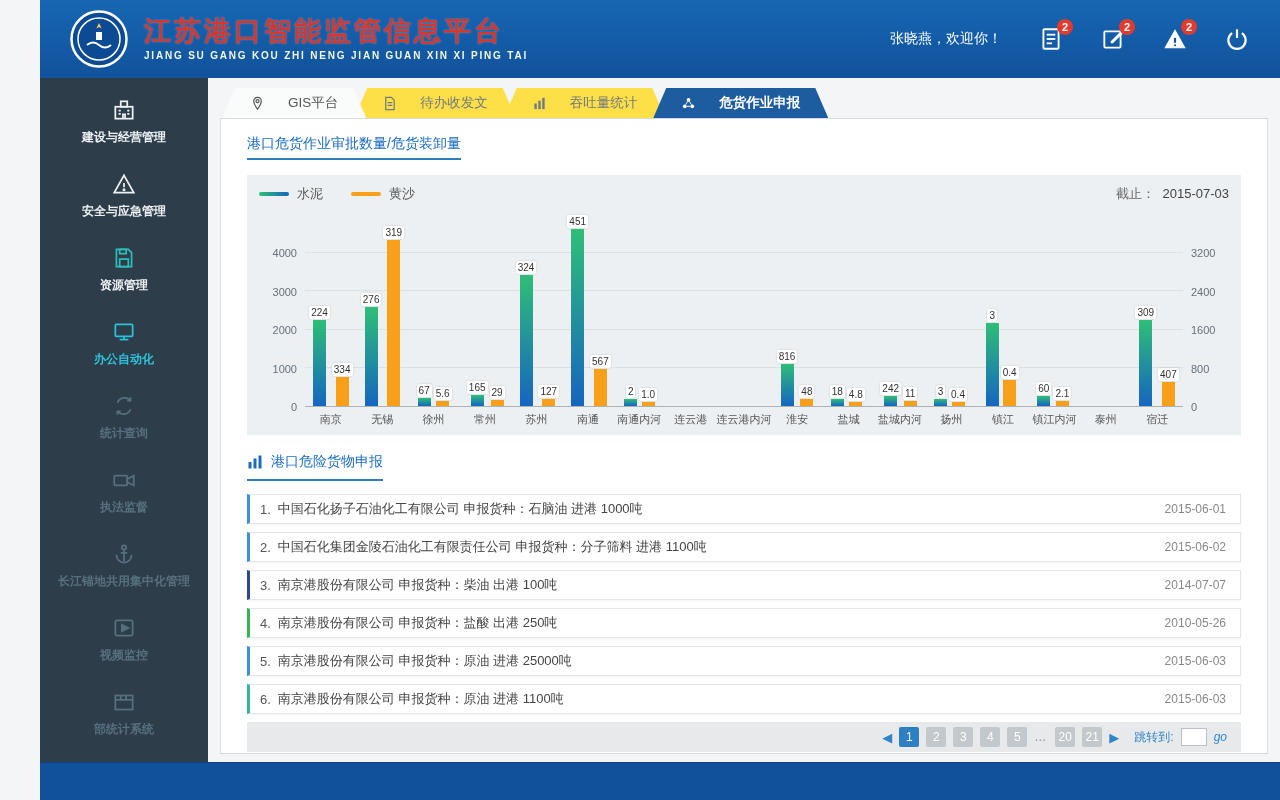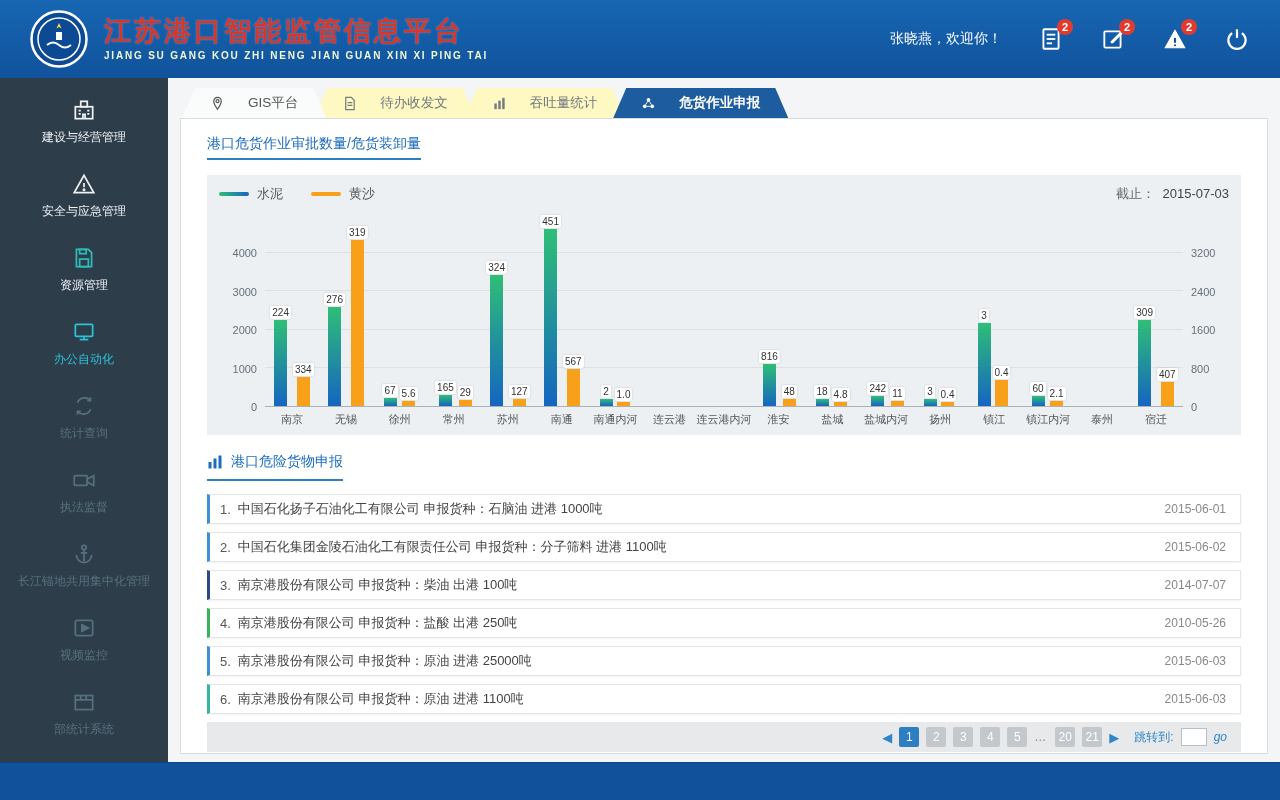--- a/index.html
+++ b/index.html
@@ -1,17 +1,17 @@
 <!DOCTYPE html>
 <html><head>
 <meta charset="utf-8">
 <style>
   * { margin:0; padding:0; box-sizing:border-box; }
   body { font-family:"Liberation Sans","DejaVu Sans",sans-serif; background:#333; }
-  .app { width:1280px; height:800px; display:flex; flex-direction:column; background:#f4f5f6; overflow:hidden; }
+  .app { width:1280px; height:800px; display:flex; flex-direction:column; background:#f4f5f6; overflow:hidden;padding-left:40px; }
 
   
   .topbar { height:78px; flex:0 0 auto; background:linear-gradient(180deg,#1766b2 0%,#11529c 100%);
             display:flex; align-items:center; padding:0 30px; }
   .logo { width:58px; height:58px; flex:0 0 auto; margin-right:16px; }
   .title-block h1 { font-size:27px; color:#d6372c; font-weight:bold; letter-spacing:3px; line-height:1.1;
                     text-shadow:0 0 2px rgba(255,255,255,.35); }
   .subtitle { font-size:10px; color:#f2f6da; letter-spacing:1.8px; font-weight:bold; margin-top:3px; }
   .header-right { margin-left:auto; display:flex; align-items:center; gap:36px; }
   .welcome { color:#fff; font-size:14px; }
@@ -19,35 +19,35 @@
   .hicon svg { width:26px; height:26px; display:block; }
   .badge { position:absolute; top:-7px; right:-9px; min-width:16px; height:16px; background:#e23b2e; color:#fff;
            border-radius:50%; font-size:11px; line-height:16px; text-align:center; font-weight:bold; }
 
   
   .body-row { flex:1; display:flex; overflow:hidden; }
 
   
   .sidebar { width:168px; flex:0 0 auto; background:#2e3d4a; display:flex; flex-direction:column; padding-top:6px; }
   .side-item { height:74px; display:flex; flex-direction:column; align-items:center; justify-content:center;
-               gap:7px; cursor:pointer; color:#eef2f5; }
+               gap:7px; cursor:pointer; color:#eef2f5;font-weight:bold; }
   .side-item .sicon svg { width:26px; height:26px; display:block; }
   .side-item .slabel { font-size:12px; text-align:center; line-height:1.25; padding:0 6px; }
   .side-item.teal-icon .sicon { color:#2fbcb9; }
   .side-item.active { color:#2bc3da; }
   .side-item.dim { color:#57707e; }
 
   
   .main { flex:1; display:flex; flex-direction:column; padding:10px 12px 8px; overflow:hidden; }
   .tabstrip { display:flex; height:30px; flex:0 0 auto; padding-left:2px; }
   .tab { position:relative; display:flex; align-items:center; gap:23px; padding:0 28px; margin-right:-12px;
          font-size:13.5px; cursor:pointer; clip-path:polygon(13px 0, calc(100% - 13px) 0, 100% 100%, 0 100%); }
   .tab svg { width:15px; height:15px; }
   .tab-first { background:#fafbfb; color:#555; z-index:3; }
-  .tab-grey  { background:#fef9c3; color:#737a80; }
+  .tab-grey  { background:#fde047; color:#737a80; }
   .tab-grey.z2 { z-index:2; } .tab-grey.z1 { z-index:1; }
   .tab.active { background:#1d5c9e; color:#fff; z-index:10; font-weight:bold; }
   .panel { flex:1; background:#fff; border:1px solid #d9dcde; padding:16px 26px 8px; overflow:hidden; }
 
   .sec-title-wrap { line-height:1; }
   .sec1 { display:inline-block; color:#1c6cbd; font-size:14px; border-bottom:2px solid #2d7fc0; padding-bottom:8px; }
 
   
   .chart-card { background:#edf0f2; margin-top:15px; padding:10px 12px 8px; }
   .chart-head { display:flex; align-items:center; font-size:13px; color:#555; }

